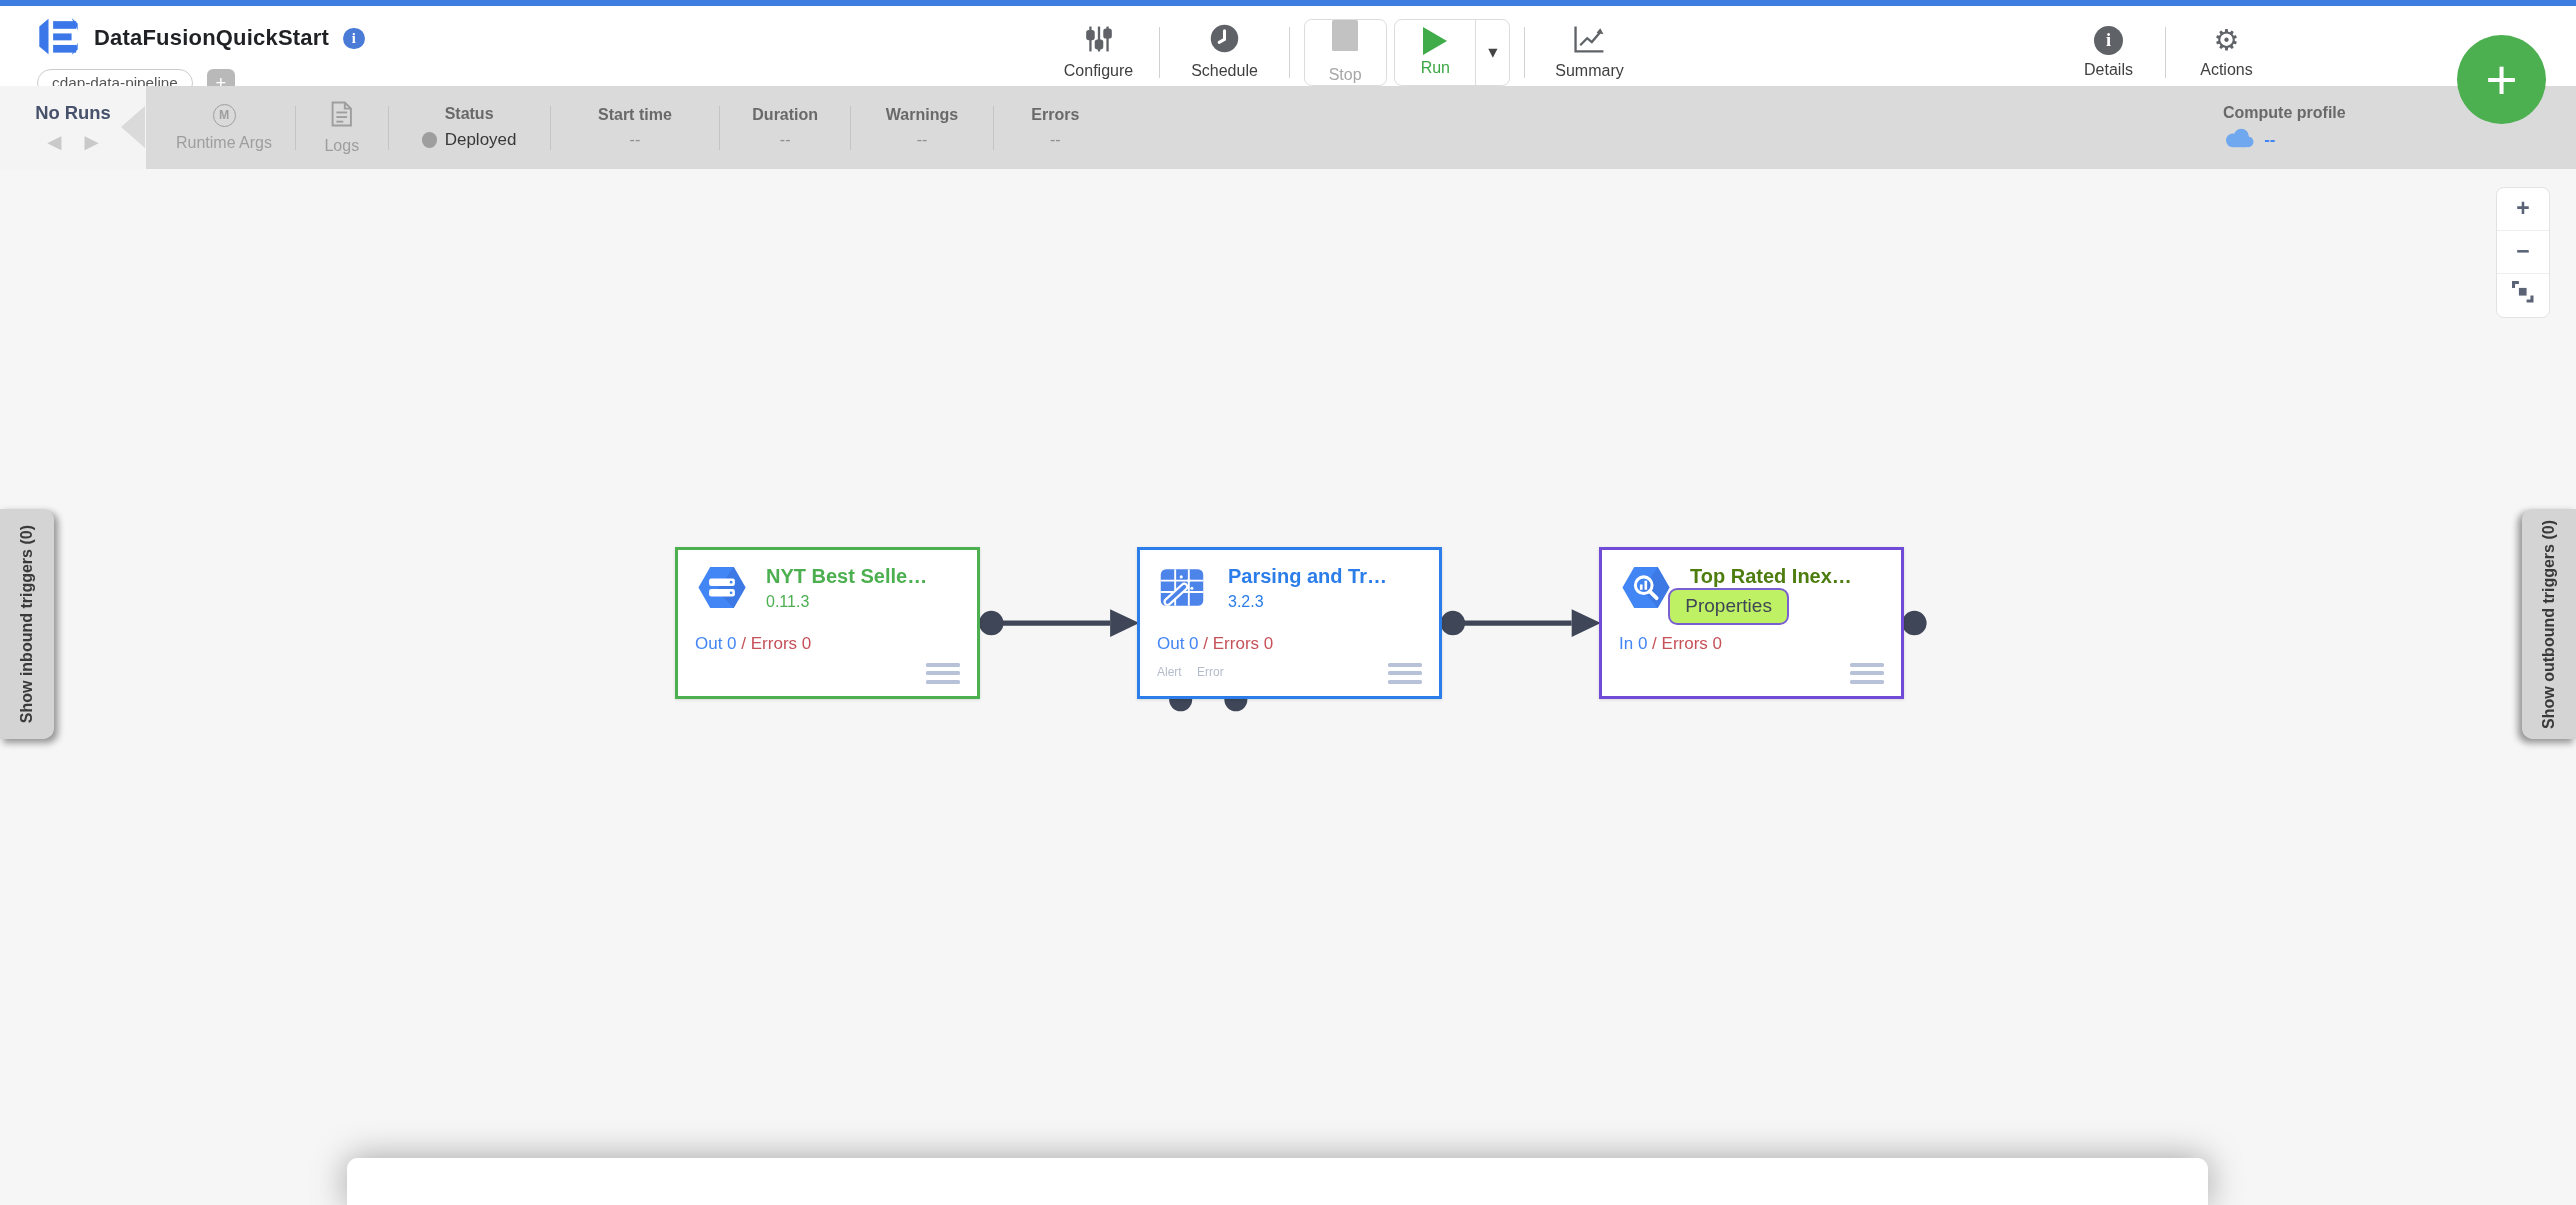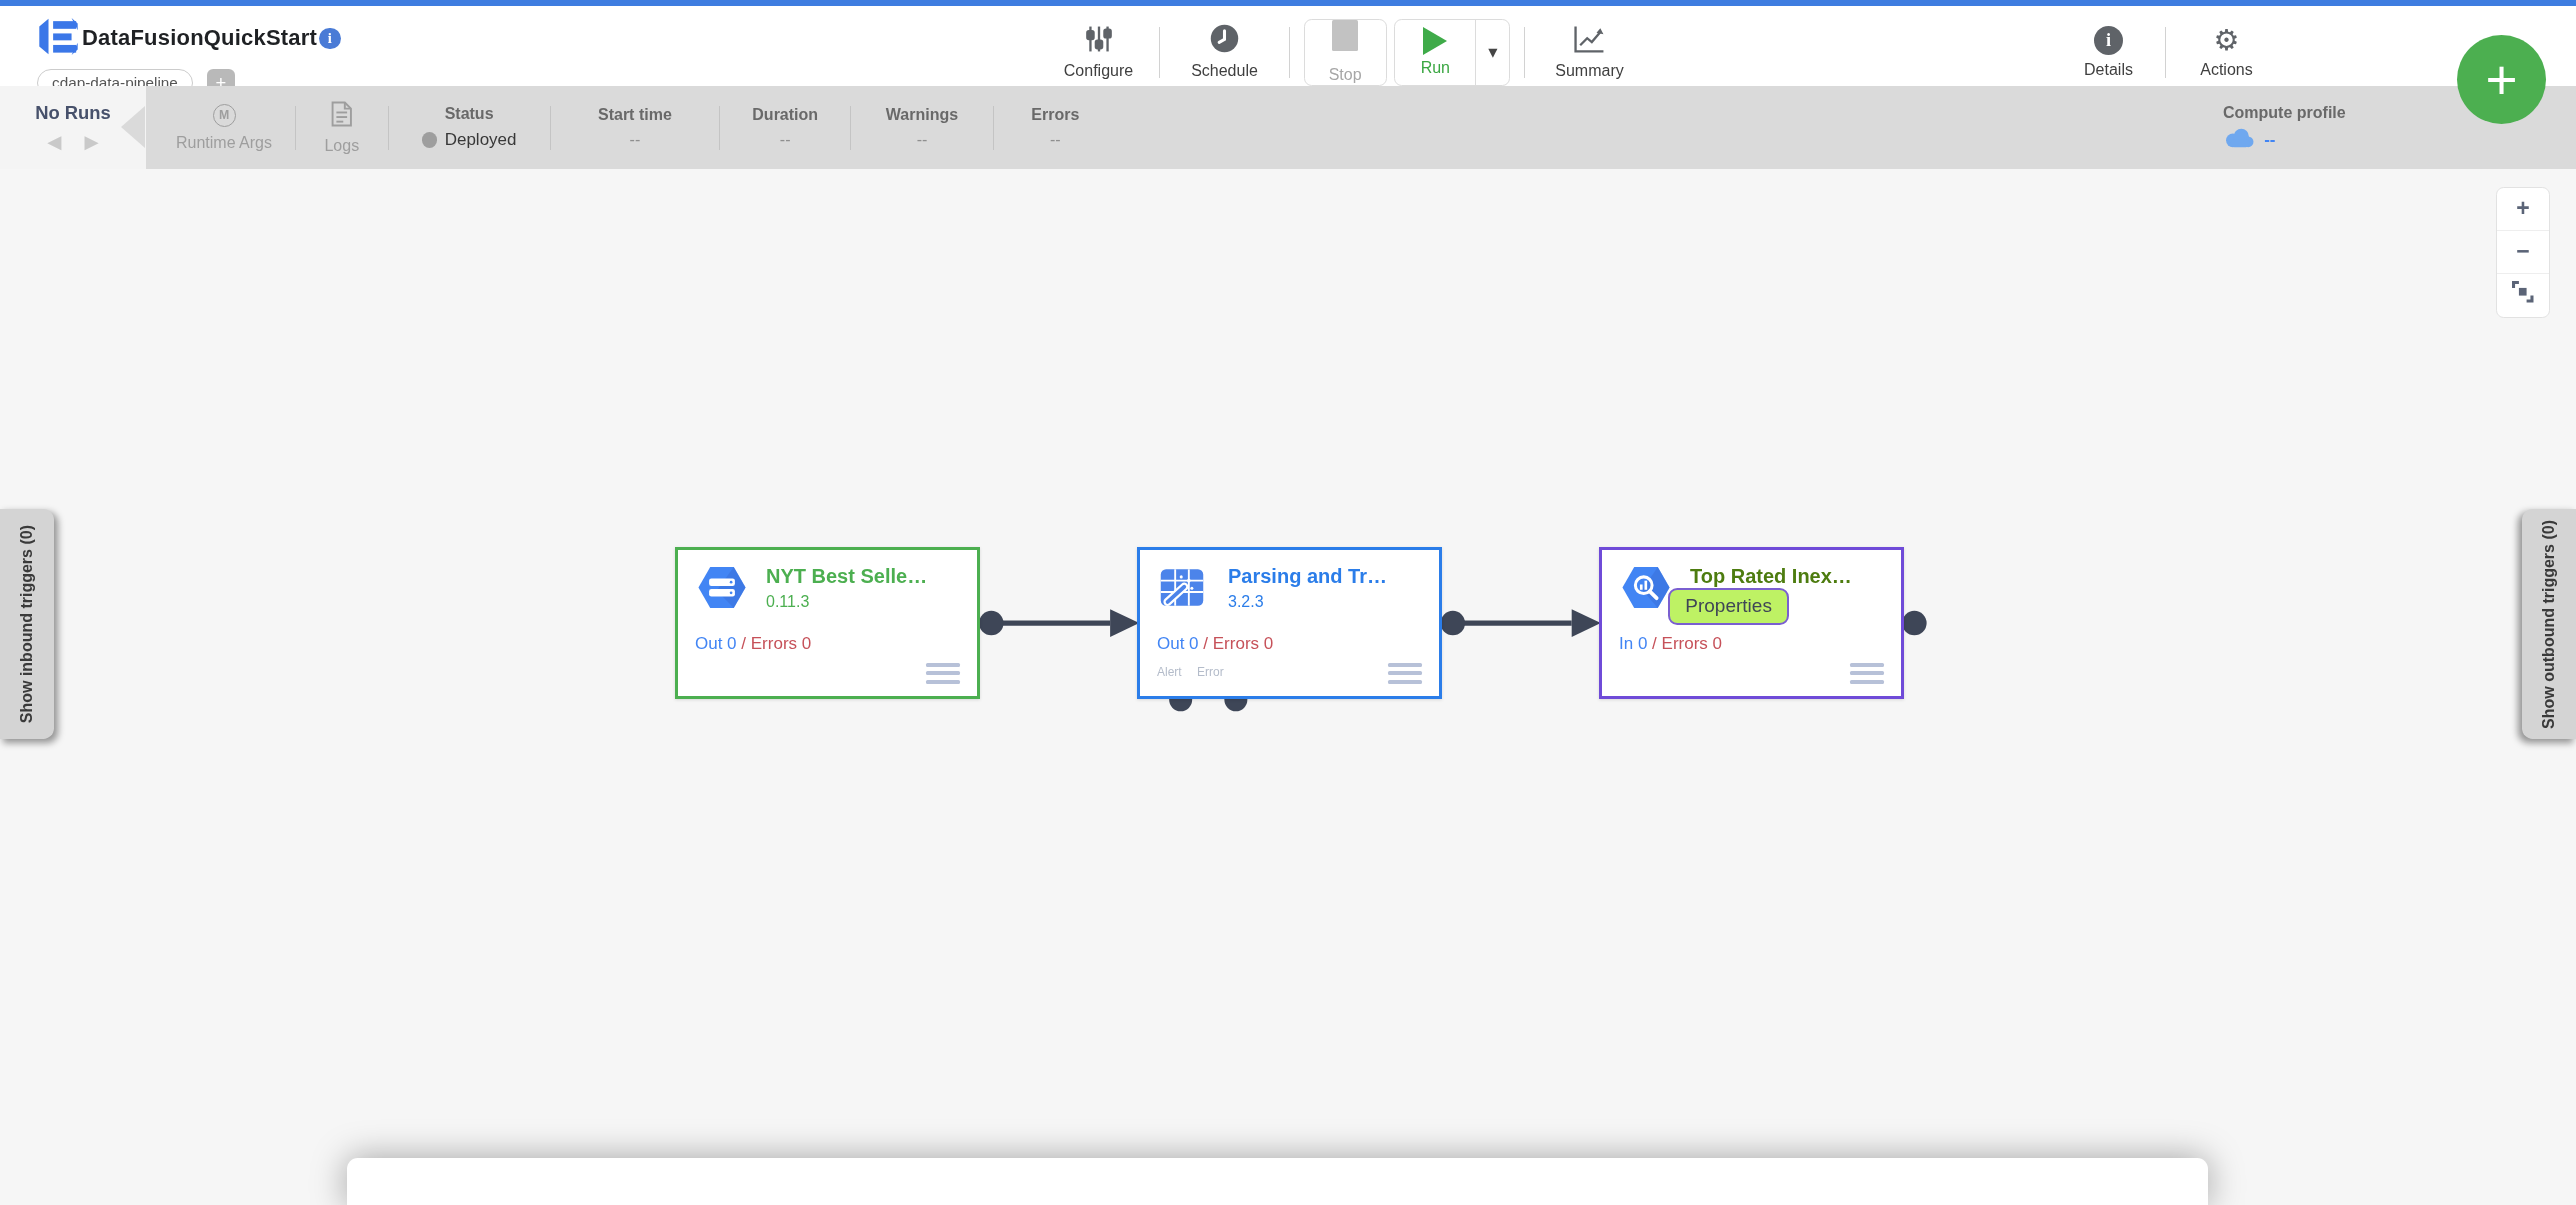--- a/index.html
+++ b/index.html
@@ -3,21 +3,21 @@
 <meta charset="utf-8">
 <style>
   * { margin:0; padding:0; box-sizing:border-box; }
   html,body { width:2576px; height:1205px; overflow:hidden; background:#fff;
               font-family:"Liberation Sans", sans-serif; }
   .top-strip { position:absolute; left:0; top:0; width:2576px; height:6.1px; background:#3e7de0; }
 
   
   .header { position:absolute; left:0; top:6.1px; width:2576px; height:80px; background:#fff; }
   .brand { position:absolute; left:37px; top:9.2px; }
-  .brand-row { display:flex; align-items:center; gap:2px; }
+  .brand-row { display:flex; align-items:center; gap:14px; }
   .app-title { font-size:22px; font-weight:bold; color:#1f2124; letter-spacing:0.2px; }
   .info-badge { width:21.5px; height:21.5px; border-radius:50%; background:#4a7bd6; color:#fff;
                 display:flex; align-items:center; justify-content:center;
                 font-size:14.6px; font-weight:bold; font-family:"Liberation Serif",serif; }
   .tag-row { display:flex; align-items:center; gap:14px; margin-top:7.7px; }
   .tag-pill { height:28px; padding:0 14px; border:1.5px solid #ccc; border-radius:14px;
               display:flex; align-items:center; font-size:15.3px; color:#555; background:#fff; }
   .tag-add { width:28px; height:28px; border-radius:6.1px; background:#b9b9b9; color:#fff;
              display:flex; align-items:center; justify-content:center; font-size:18.4px; }
 

